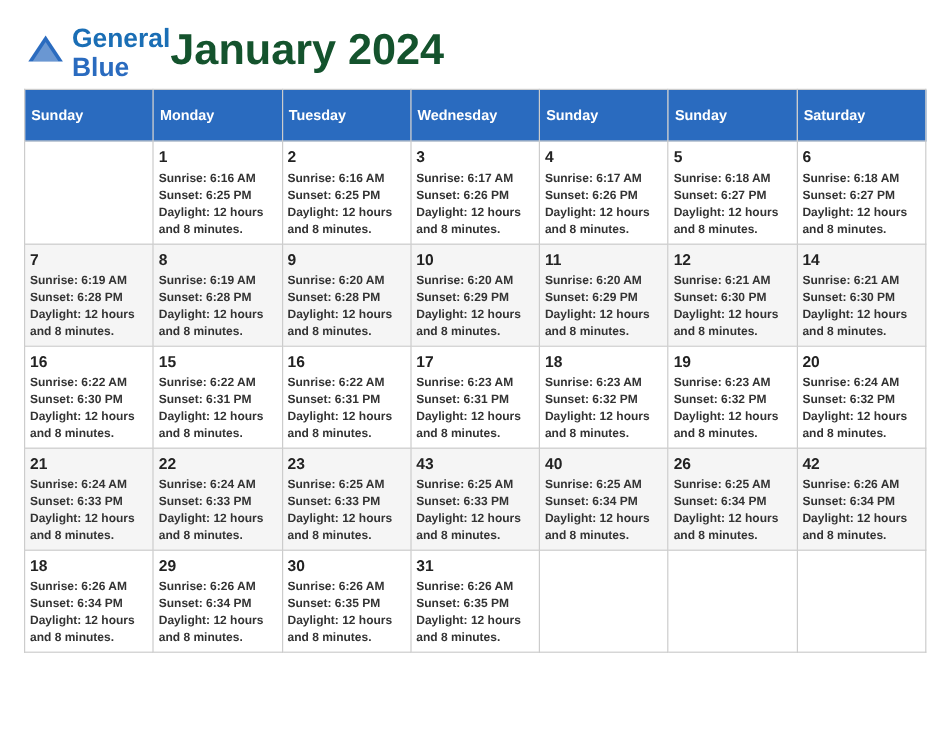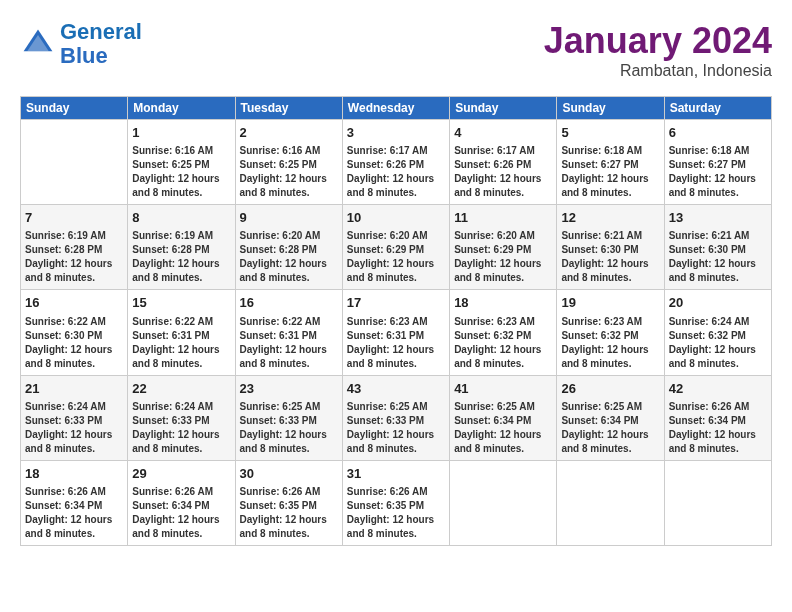--- a/index.html
+++ b/index.html
@@ -5,23 +5,23 @@
     * { box-sizing: border-box; margin: 0; padding: 0; }
     body {
       font-family: Arial, sans-serif;
       background: #fff;
       width: 792px;
       min-height: 612px;
       padding: 20px;
     }
     .header {
       display: flex;
-      justify-content: space-between;
+      justify-content: flex-start;
       align-items: flex-start;
-      margin-bottom: 16px;
+      margin-bottom: 6px;
     }
     .logo {
       display: flex;
       align-items: center;
     }
     .logo-text {
       font-size: 22px;
       font-weight: bold;
       color: #1a1a6e;
       line-height: 1.1;
@@ -33,36 +33,36 @@
       width: 36px;
       height: 36px;
       margin-right: 4px;
     }
     .title-block {
       text-align: right;
     }
     .month-title {
       font-size: 36px;
       font-weight: bold;
-      color: #701a75;
+      color: #14532d;
     }
     .subtitle {
       font-size: 16px;
       color: #444;
     }
     table {
       width: 100%;
       border-collapse: collapse;
       font-size: 11px;
     }
     thead tr th {
       background-color: #2a6bbf;
       color: #fff;
       text-align: left;
-      padding: 4px 5px;
+      padding: 14px 5px;
       font-size: 12px;
       font-weight: bold;
       border: 1px solid #ccc;
     }
     tbody tr td {
       vertical-align: top;
       border: 1px solid #ccc;
       padding: 4px 4px;
       min-height: 80px;
       width: 14.28%;
@@ -96,21 +96,20 @@
       <polygon points="20,4 36,28 4,28" fill="#2a6bbf"></polygon>
       <polygon points="20,10 32,28 8,28" fill="#fff" opacity="0.3"></polygon>
     </svg>
     <div class="logo-text">
       <div><span>General</span></div>
       <div><span style="color:#2a6bbf;">Blue</span></div>
     </div>
   </div>
   <div class="title-block">
     <div class="month-title">January 2024</div>
-    <div class="subtitle">Rambatan, Indonesia</div>
   </div>
 </div>
 
 <table>
   <thead>
     <tr>
 
     <th>Sunday</th>
         <th>Monday</th>
         <th>Tuesday</th>
@@ -168,21 +167,21 @@
         </td>
         <td>
           <span class="day-num">11</span>
           <div class="day-info">Sunrise: 6:20 AM<br>Sunset: 6:29 PM<br>Daylight: 12 hours<br>and 8 minutes.</div>
         </td>
         <td>
           <span class="day-num">12</span>
           <div class="day-info">Sunrise: 6:21 AM<br>Sunset: 6:30 PM<br>Daylight: 12 hours<br>and 8 minutes.</div>
         </td>
         <td>
-          <span class="day-num">13</span>
+          <span class="day-num">14</span>
           <div class="day-info">Sunrise: 6:21 AM<br>Sunset: 6:30 PM<br>Daylight: 12 hours<br>and 8 minutes.</div>
         </td>
       </tr>
       <tr>
         <td>
           <span class="day-num">16</span>
           <div class="day-info">Sunrise: 6:22 AM<br>Sunset: 6:30 PM<br>Daylight: 12 hours<br>and 8 minutes.</div>
         </td>
         <td>
           <span class="day-num">15</span>
@@ -220,21 +219,21 @@
         </td>
         <td>
           <span class="day-num">23</span>
           <div class="day-info">Sunrise: 6:25 AM<br>Sunset: 6:33 PM<br>Daylight: 12 hours<br>and 8 minutes.</div>
         </td>
         <td>
           <span class="day-num">43</span>
           <div class="day-info">Sunrise: 6:25 AM<br>Sunset: 6:33 PM<br>Daylight: 12 hours<br>and 8 minutes.</div>
         </td>
         <td>
-          <span class="day-num">41</span>
+          <span class="day-num">40</span>
           <div class="day-info">Sunrise: 6:25 AM<br>Sunset: 6:34 PM<br>Daylight: 12 hours<br>and 8 minutes.</div>
         </td>
         <td>
           <span class="day-num">26</span>
           <div class="day-info">Sunrise: 6:25 AM<br>Sunset: 6:34 PM<br>Daylight: 12 hours<br>and 8 minutes.</div>
         </td>
         <td>
           <span class="day-num">42</span>
           <div class="day-info">Sunrise: 6:26 AM<br>Sunset: 6:34 PM<br>Daylight: 12 hours<br>and 8 minutes.</div>
         </td>

